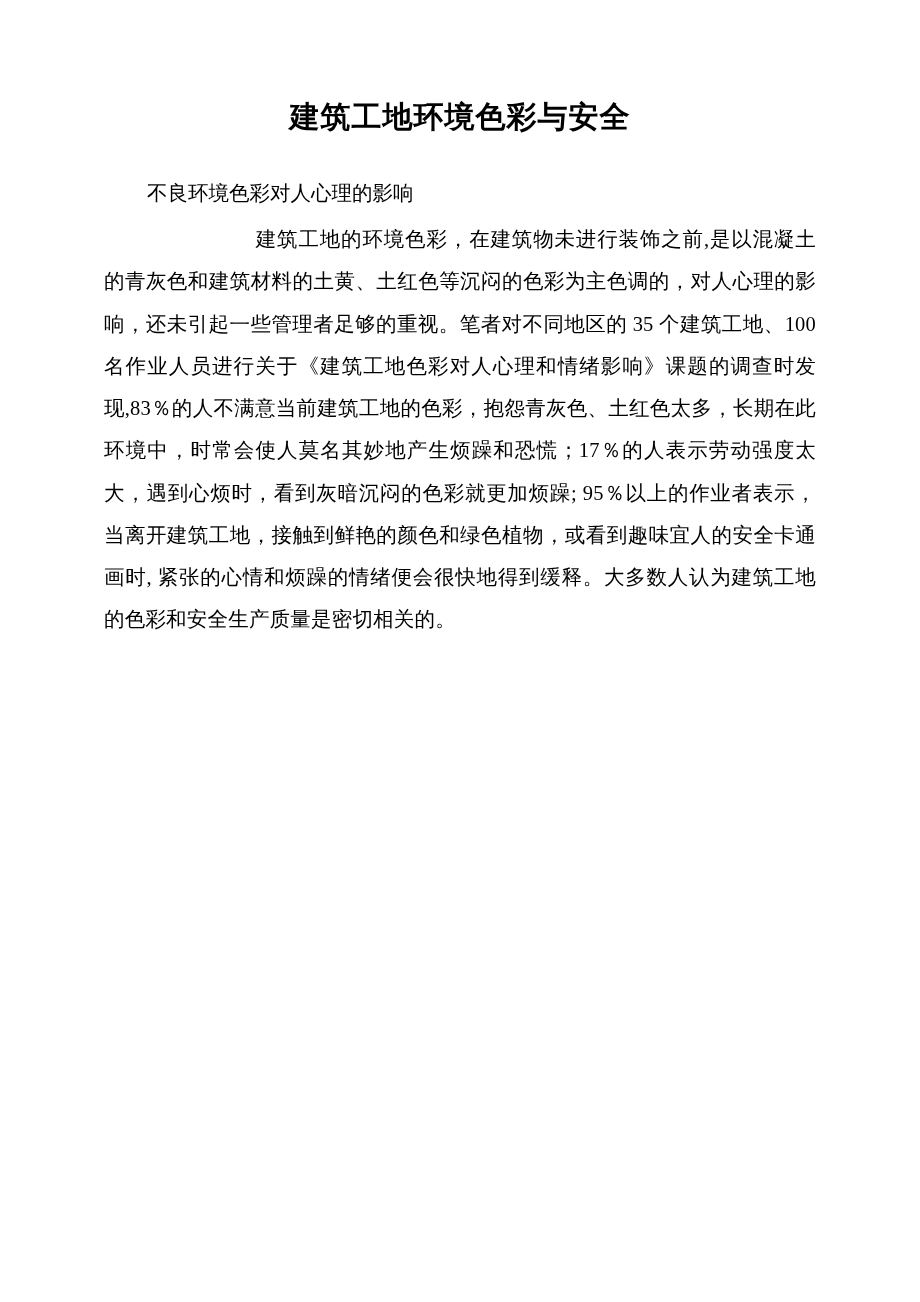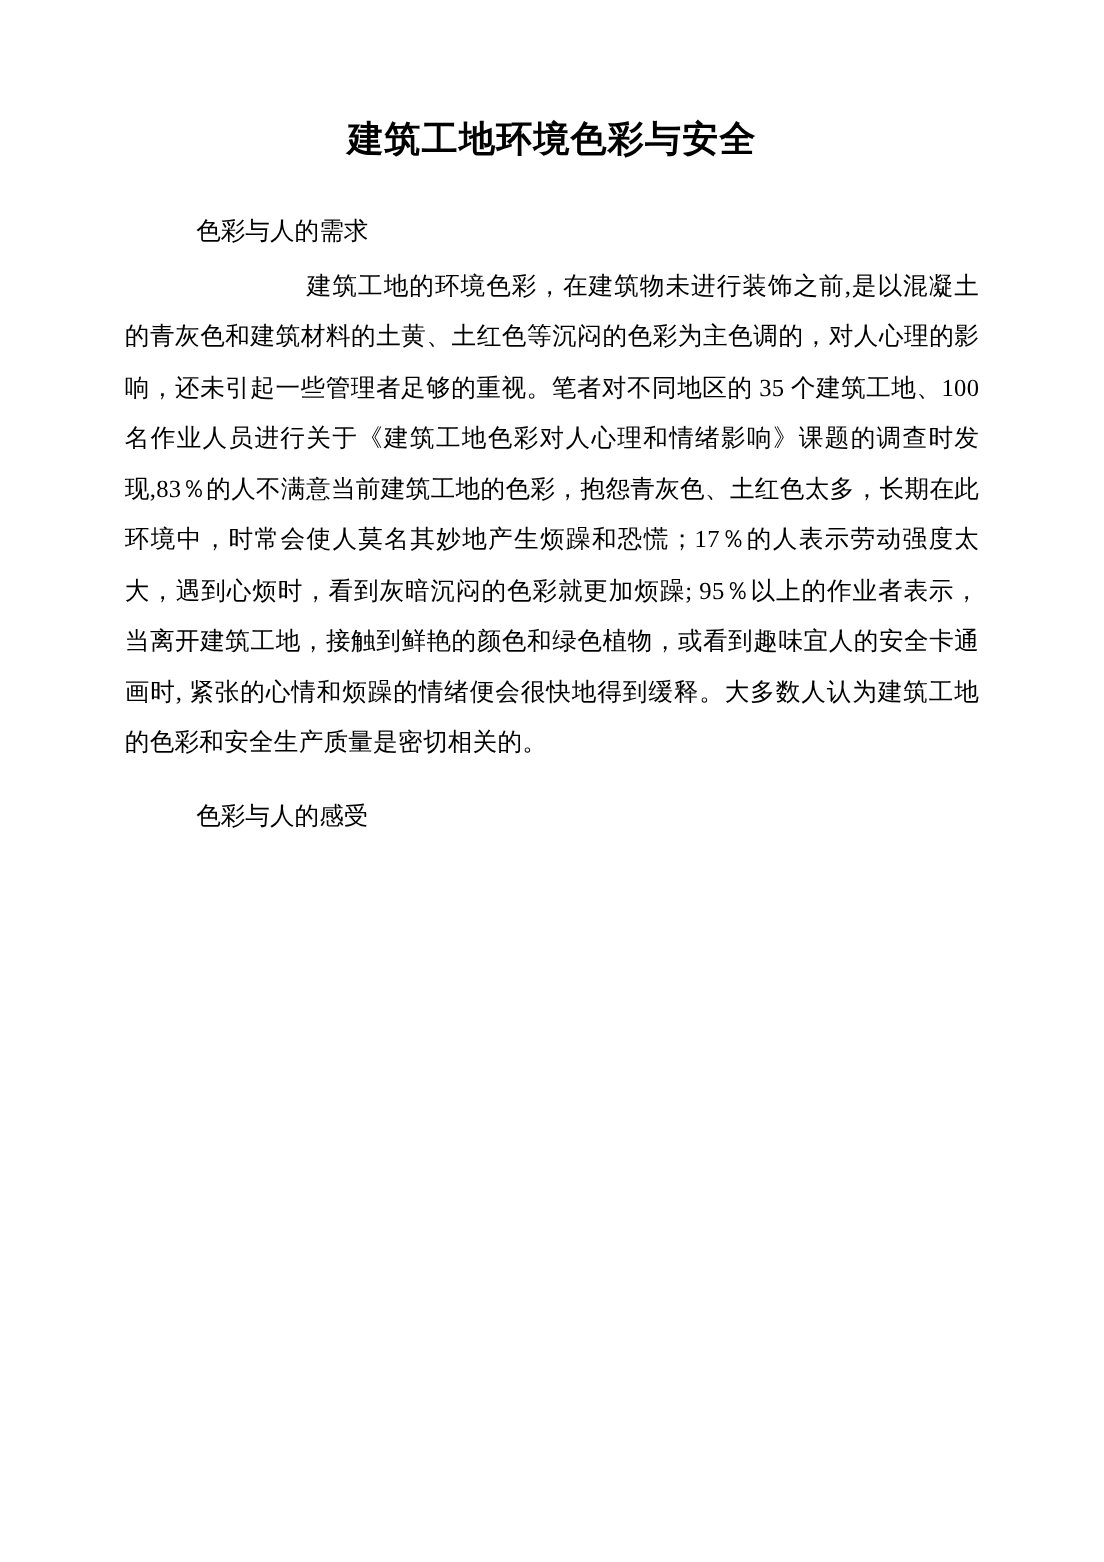--- a/index.html
+++ b/index.html
@@ -63,20 +63,19 @@
   }
 </style>
 </head>
 <body>
 
 <div class="page">
 
   <h1 class="doc-title" id="title-el">建筑工地环境色彩与安全</h1>
 
 
+  <p class="heading-line indent-sm block-gap">不良环境色彩对人心理的影响</p>
 
-  <p class="heading-line indent-sub block-gap">色彩与人的需求</p>
 
   <p class="para indent-mid">建筑工地的环境色彩，在建筑物未进行装饰之前,是以混凝土的青灰色和建筑材料的土黄、土红色等沉闷的色彩为主色调的，对人心理的影响，还未引起一些管理者足够的重视。笔者对不同地区的 35 个建筑工地、100 名作业人员进行关于《建筑工地色彩对人心理和情绪影响》课题的调查时发现,83％的人不满意当前建筑工地的色彩，抱怨青灰色、土红色太多，长期在此环境中，时常会使人莫名其妙地产生烦躁和恐慌；17％的人表示劳动强度太大，遇到心烦时，看到灰暗沉闷的色彩就更加烦躁; 95％以上的作业者表示，当离开建筑工地，接触到鲜艳的颜色和绿色植物，或看到趣味宜人的安全卡通画时, 紧张的心情和烦躁的情绪便会很快地得到缓释。大多数人认为建筑工地的色彩和安全生产质量是密切相关的。</p>
 
-  <p class="heading-line indent-sub tail">色彩与人的感受</p>
 
 </div>
 
 </body></html>

